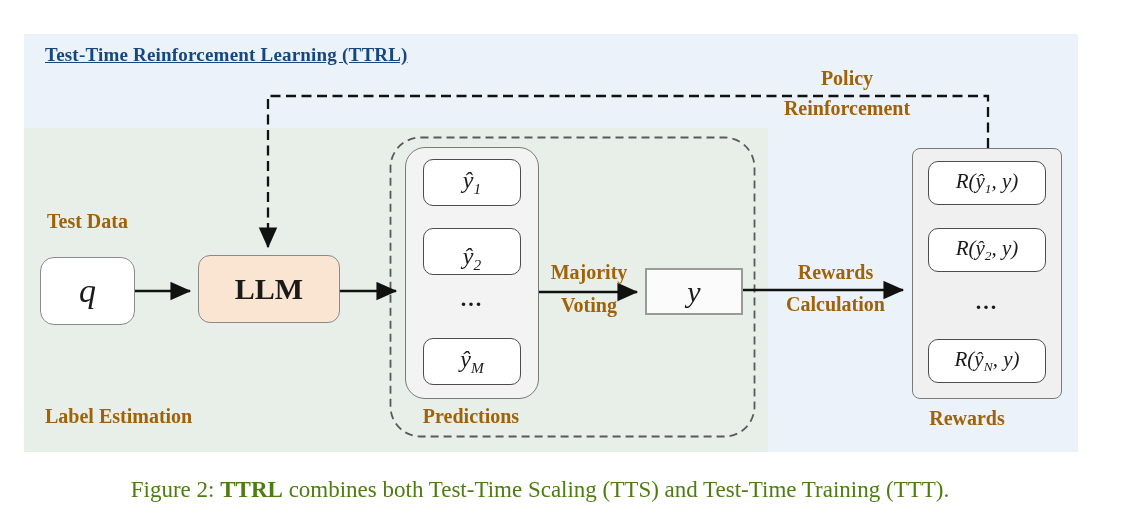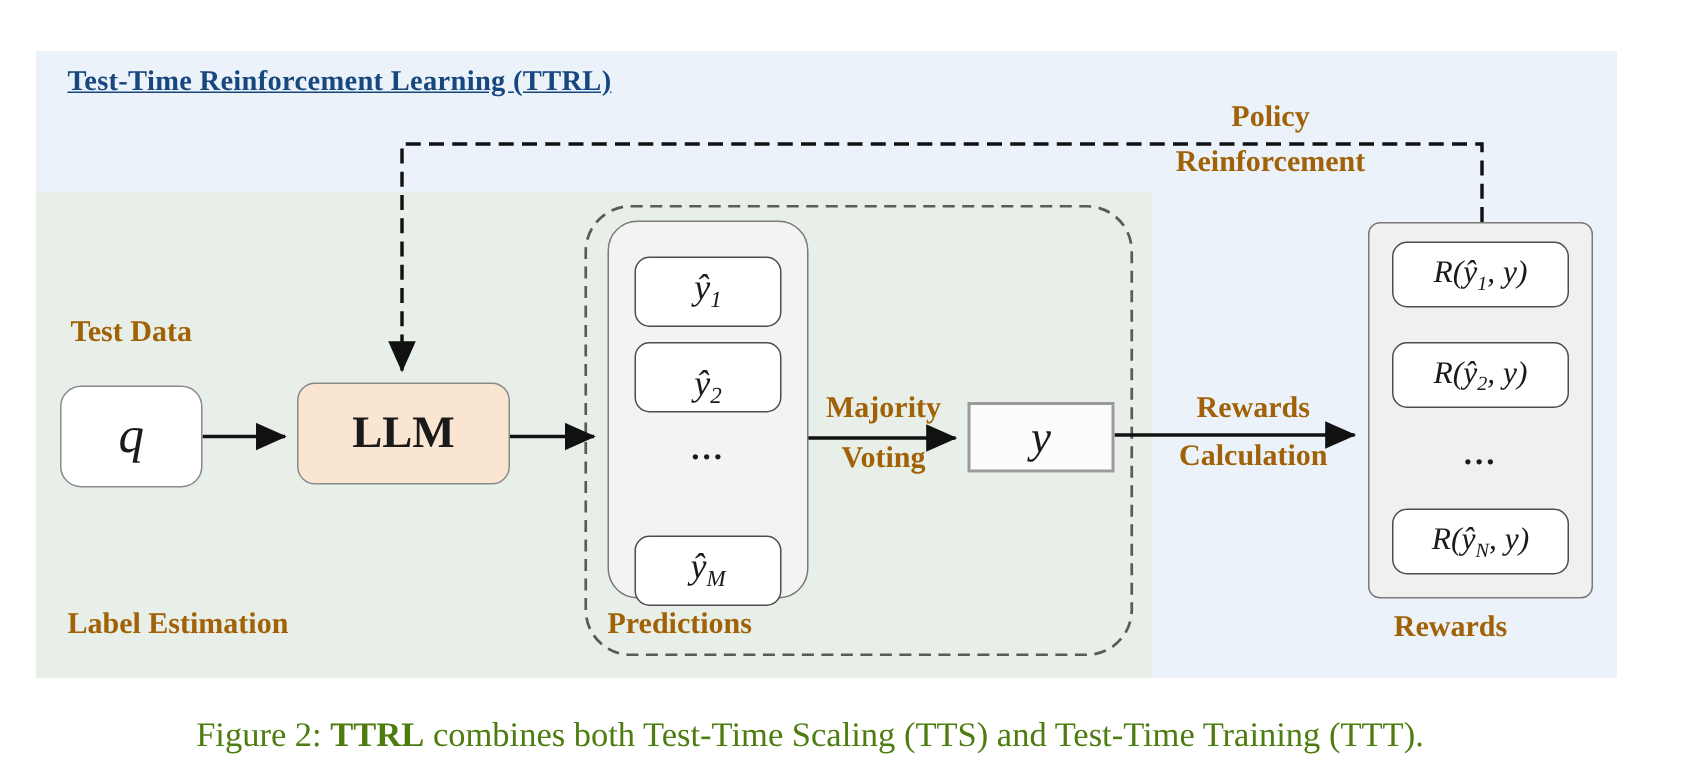--- a/index.html
+++ b/index.html
@@ -63,28 +63,28 @@
 
   <div class="abs node q-box math">
     <span>q</span>
   </div>
 
   <div class="abs node llm-box">
     <span>LLM</span>
   </div>
 
   <div class="abs pred-container">
-    <div class="inner-box pred-box" style="top:11px;margin-top:12px;">
+    <div class="inner-box pred-box" style="top:11px;">
       <span class="math"><span>ŷ</span><sub>1</sub></span>
     </div>
     <div class="inner-box pred-box" style="top:80px;align-items:flex-end;">
       <span class="math"><span>ŷ</span><sub>2</sub></span>
     </div>
     <div class="dots" style="top:138px;">...</div>
-    <div class="inner-box pred-box" style="top:190px;margin-top:19px;">
+    <div class="inner-box pred-box" style="top:190px;">
       <span class="math"><span>ŷ</span><sub>M</sub></span>
     </div>
   </div>
 
   <div class="abs two-line" style="left:533px;top:262px;width:112px;">
     <div class="blabel">Majority</div>
     <div class="blabel" style="margin-top:13px;">Voting</div>
   </div>
 
   <div class="abs node y-box math">
@@ -108,20 +108,20 @@
     <div class="inner-box rew-box" style="top:79px;">
       <span class="math"><span>R(ŷ</span><sub>2</sub><span>, y)</span></span>
     </div>
     <div class="dots" style="top:140px;">...</div>
     <div class="inner-box rew-box" style="top:190px;">
       <span class="math"><span>R(ŷ</span><sub>N</sub><span>, y)</span></span>
     </div>
   </div>
 
   <div class="abs blabel" style="left:45px;top:406px;">Label Estimation</div>
-  <div class="abs blabel" style="left:405px;top:406px;width:132px;">Predictions</div>
+  <div class="abs blabel" style="left:405px;top:406px;width:132px;text-align:center;">Predictions</div>
   <div class="abs blabel" style="left:893px;top:408px;width:148px;text-align:center;">Rewards</div>
 
   <div class="abs caption">
     <span>Figure 2: </span><b>TTRL</b><span> combines both Test-Time Scaling (TTS) and Test-Time Training (TTT).</span>
   </div>
 
 </div>
 
 </body></html>

